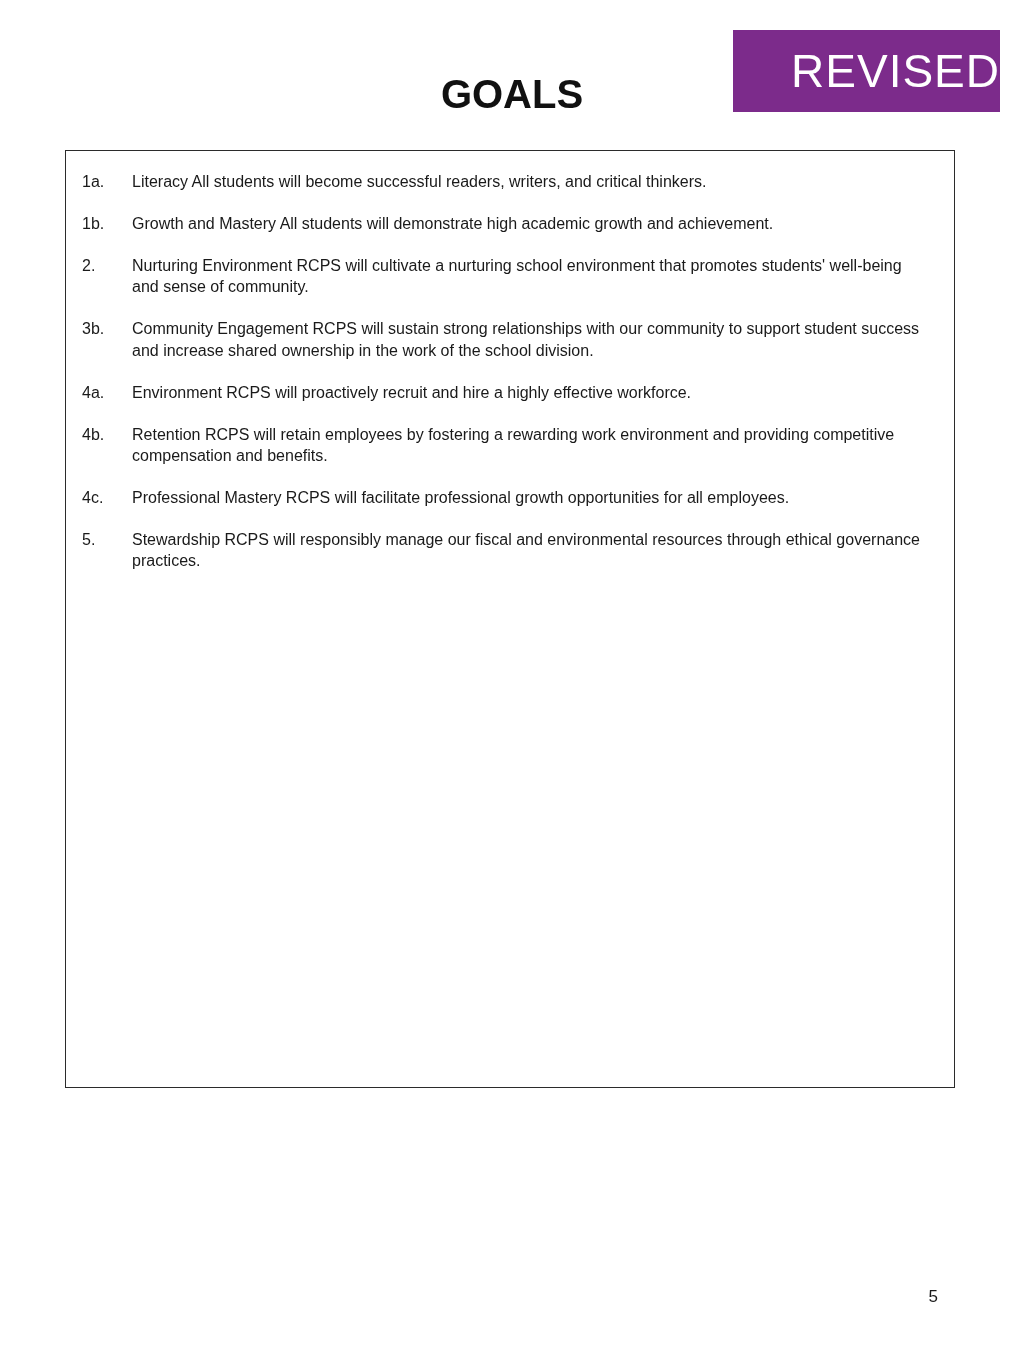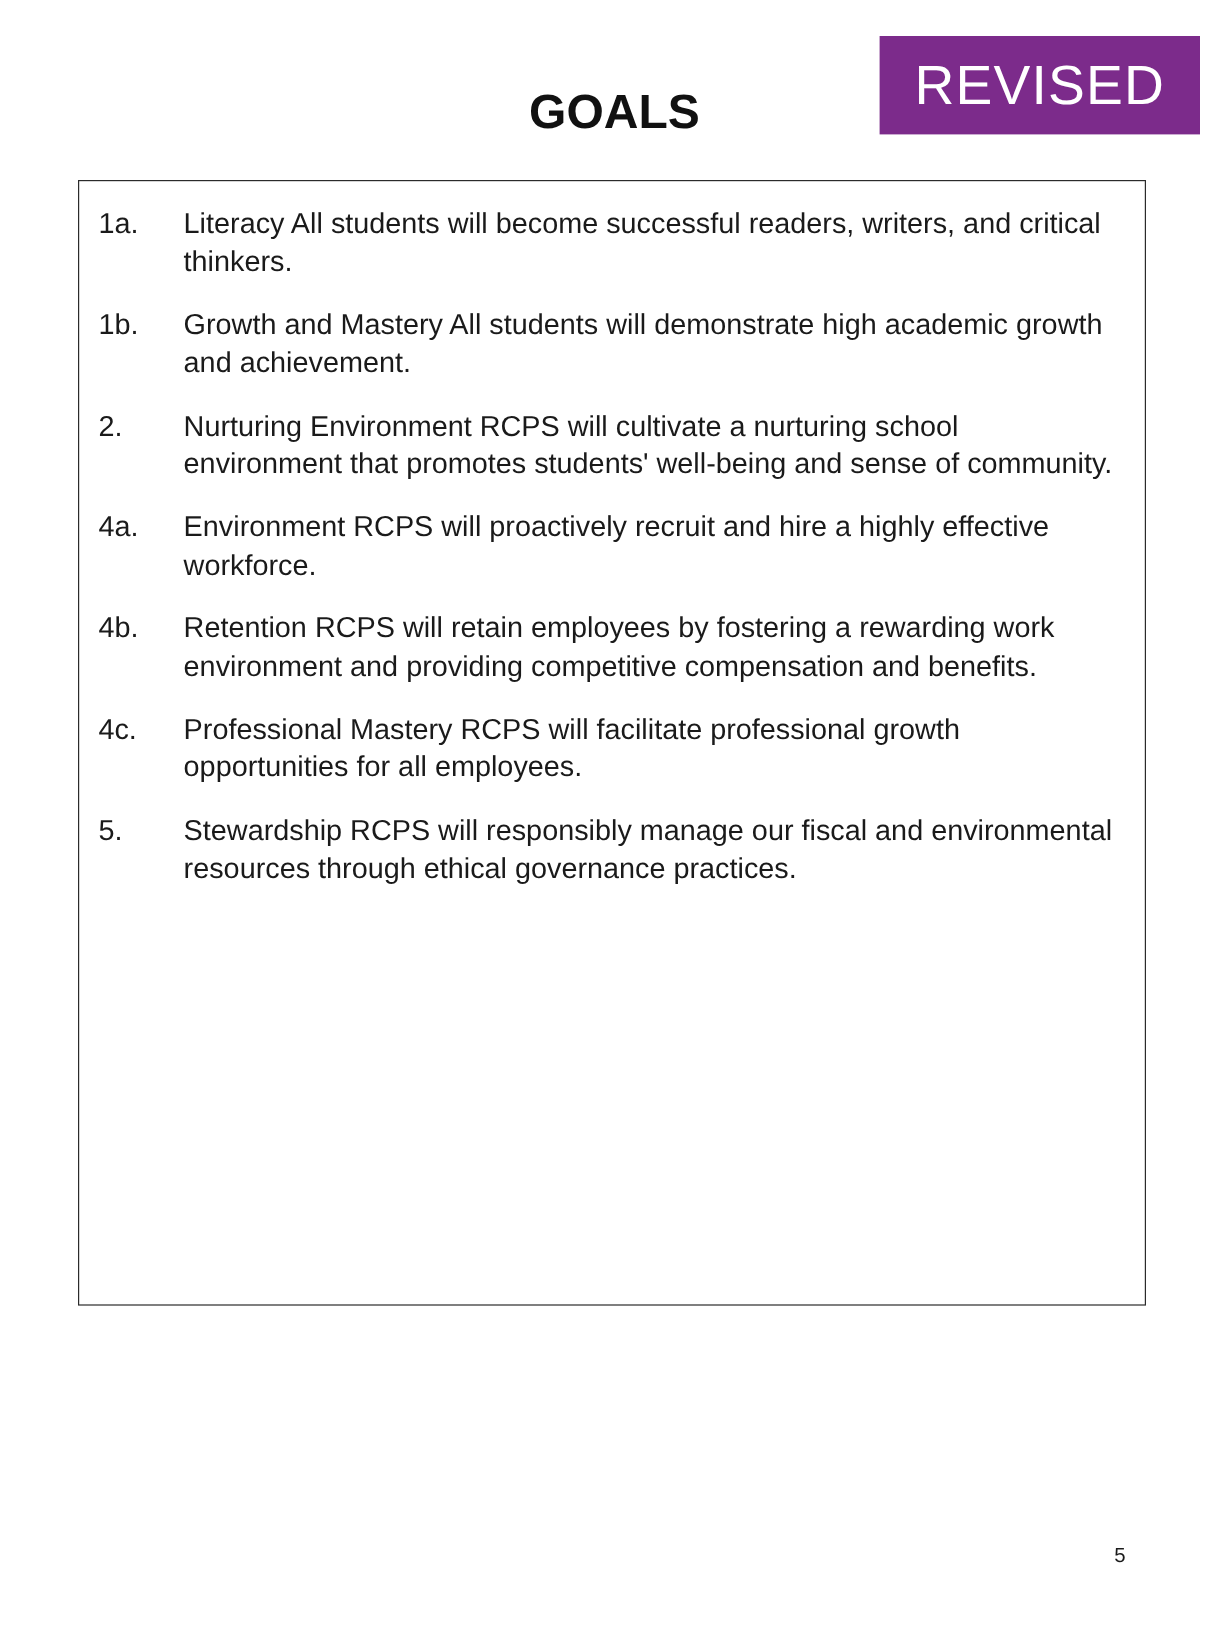--- a/index.html
+++ b/index.html
@@ -17,21 +17,21 @@
     overflow: hidden;
   }
   .banner {
     position: absolute;
     left: 733px;
     top: 30px;
     width: 267px;
     height: 82px;
     display: flex;
     align-items: center;
-    justify-content: center;
+    justify-content: flex-end;
   }
   .banner span {
     color: #ffffff;
     font-size: 46px;
     font-weight: 400;
     letter-spacing: 1px;
   }
   .title {
     position: absolute;
     top: 72px;
@@ -49,23 +49,22 @@
     top: 150px;
     width: 890px;
     height: 938px;
     border: 1.5px solid #2b2b2b;
     box-sizing: border-box;
     padding: 20px 22px 0 16px;
   }
   .goal-item {
     display: flex;
     margin-bottom: 21px;
-    font-size: 24px;
+    font-size: 16px;
     line-height: 1.32;
-    gap: 21px;
   }
   .goal-num {
     flex: 0 0 50px;
     width: 50px;
   }
   .goal-text {
     flex: 1;
     margin: 0;
   }
   .goal-keyword {
@@ -102,20 +101,24 @@
         <p class="goal-text"><span class="goal-keyword">Growth and Mastery</span><span class="goal-desc"> All students will demonstrate high academic growth and achievement.</span></p>
       </div>
 
 
       <div class="goal-item">
         <span class="goal-num">2.</span>
         <p class="goal-text"><span class="goal-keyword">Nurturing Environment</span><span class="goal-desc"> RCPS will cultivate a nurturing school environment that promotes students' well-being and sense of community.</span></p>
       </div>
 
 
+      <div class="goal-item">
+        <span class="goal-num">3b.</span>
+        <p class="goal-text"><span class="goal-keyword">Community Engagement</span><span class="goal-desc"> RCPS will sustain strong relationships with our community to support student success and increase shared ownership in the work of the school division.</span></p>
+      </div>
 
       <div class="goal-item">
         <span class="goal-num">4a.</span>
         <p class="goal-text"><span class="goal-keyword">Environment</span><span class="goal-desc"> RCPS will proactively recruit and hire a highly effective workforce.</span></p>
       </div>
 
       <div class="goal-item">
         <span class="goal-num">4b.</span>
         <p class="goal-text"><span class="goal-keyword">Retention</span><span class="goal-desc"> RCPS will retain employees by fostering a rewarding work environment and providing competitive compensation and benefits.</span></p>
       </div>

